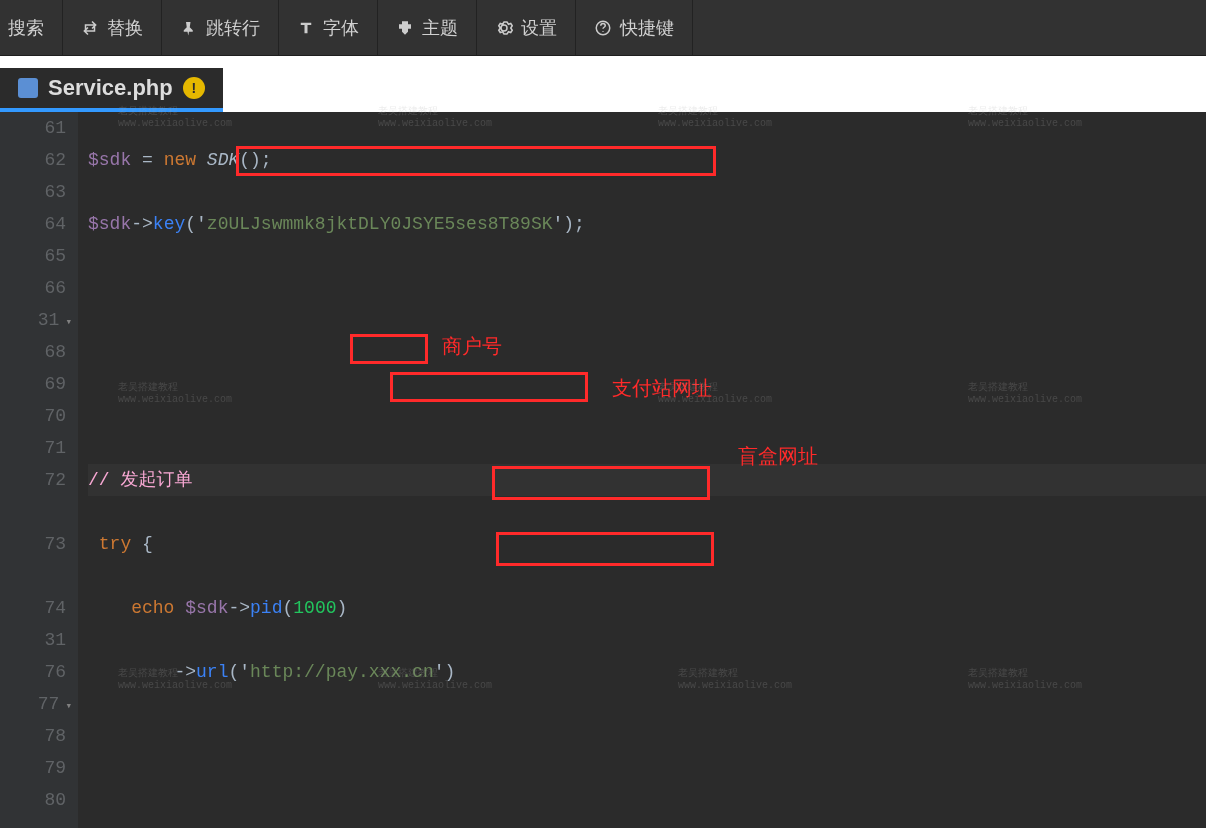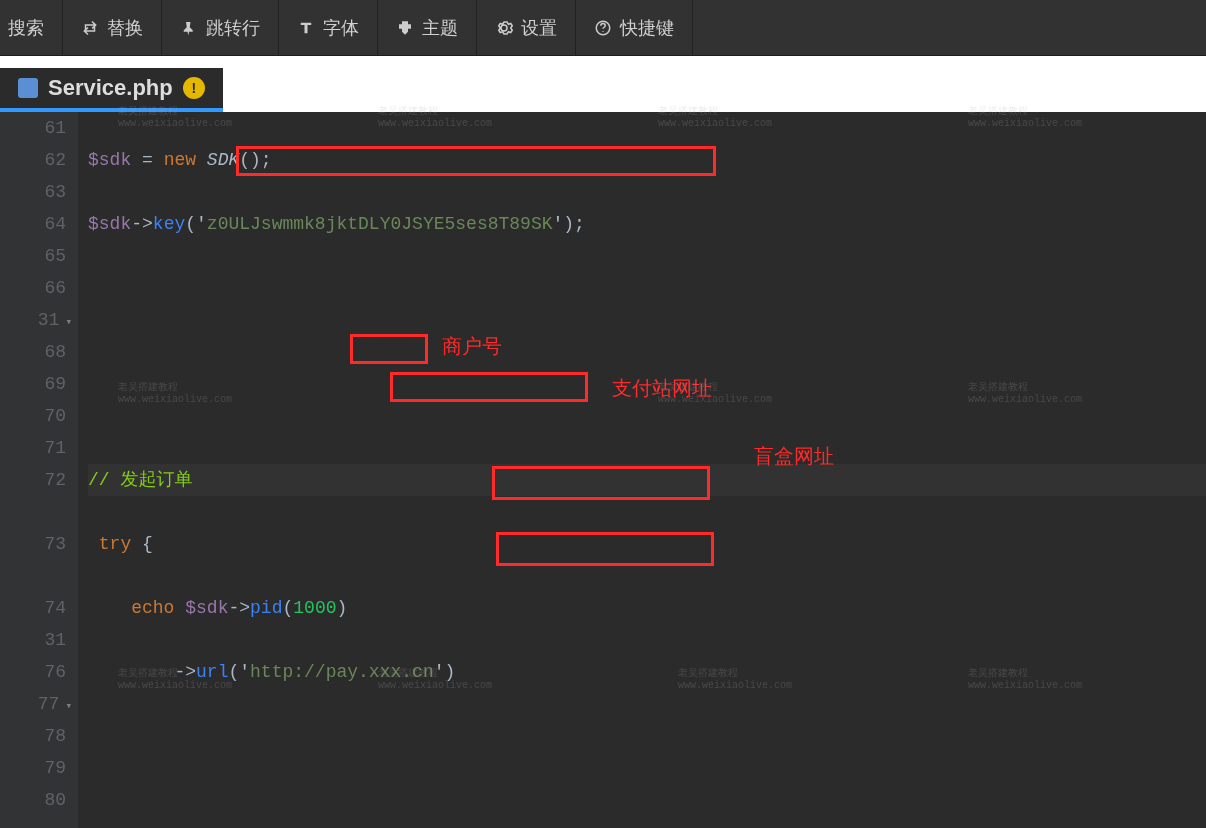--- a/index.html
+++ b/index.html
@@ -16,21 +16,21 @@
 .gutter div{height:32px;margin-left:7px;}
 .fold{color:#808080;font-size:11px;position:relative;left:6px;}
 .code{flex:1;font-size:18px;line-height:32px;white-space:pre;padding-left:10px;position:relative;}
 .line{height:32px;position:relative;}
 .hl{background:#323232;}
 .k{color:#cc7832;}
 .v{color:#9876aa;}
 .fn{color:#3b82f6;}
 .s{color:#6a8759;}
 .n{color:#22c55e;}
-.c{color:#84cc16;}
+.c{color:#f9a8d4;}
 .cls{font-style:italic;}
 .red-box{position:absolute;border:3px solid #ff2a2a;pointer-events:none;}
 .red-label{position:absolute;color:#ff2a2a;font-family:"Microsoft YaHei",sans-serif;font-size:20px;pointer-events:none;}
 .wm{position:absolute;color:#c9a97a;font-size:12px;font-family:Liberation Mono, monospace;opacity:0.45;pointer-events:none;line-height:12px;}
 .wm span{display:block;color:#aaa;font-size:10px;opacity:0.5;}
 </style>
 </head>
 <body>
 
 <div class="toolbar">
@@ -131,21 +131,21 @@
 
 
 
 
 <div class="red-box" style="left:158px;top:34px;width:480px;height:30px;"></div>
 <div class="red-box" style="left:272px;top:222px;width:78px;height:30px;"></div>
 <div class="red-label" style="left:364px;top:218px;">商户号</div>
 <div class="red-box" style="left:312px;top:260px;width:198px;height:30px;"></div>
 <div class="red-label" style="left:534px;top:260px;">支付站网址</div>
 <div class="red-box" style="left:414px;top:354px;width:218px;height:34px;"></div>
-<div class="red-label" style="left:660px;top:328px;margin-left:16px;">盲盒网址</div>
+<div class="red-label" style="left:660px;top:328px;">盲盒网址</div>
 <div class="red-box" style="left:418px;top:420px;width:218px;height:34px;"></div>
 
 
 <div class="wm" style="left:40px;top:-6px;"><span>老吴搭建教程</span><span>www.weixiaolive.com</span></div>
 <div class="wm" style="left:300px;top:-6px;"><span>老吴搭建教程</span><span>www.weixiaolive.com</span></div>
 <div class="wm" style="left:580px;top:-6px;"><span>老吴搭建教程</span><span>www.weixiaolive.com</span></div>
 <div class="wm" style="left:890px;top:-6px;"><span>老吴搭建教程</span><span>www.weixiaolive.com</span></div>
 <div class="wm" style="left:40px;top:270px;"><span>老吴搭建教程</span><span>www.weixiaolive.com</span></div>
 <div class="wm" style="left:580px;top:270px;"><span>老吴搭建教程</span><span>www.weixiaolive.com</span></div>
 <div class="wm" style="left:890px;top:270px;"><span>老吴搭建教程</span><span>www.weixiaolive.com</span></div>

